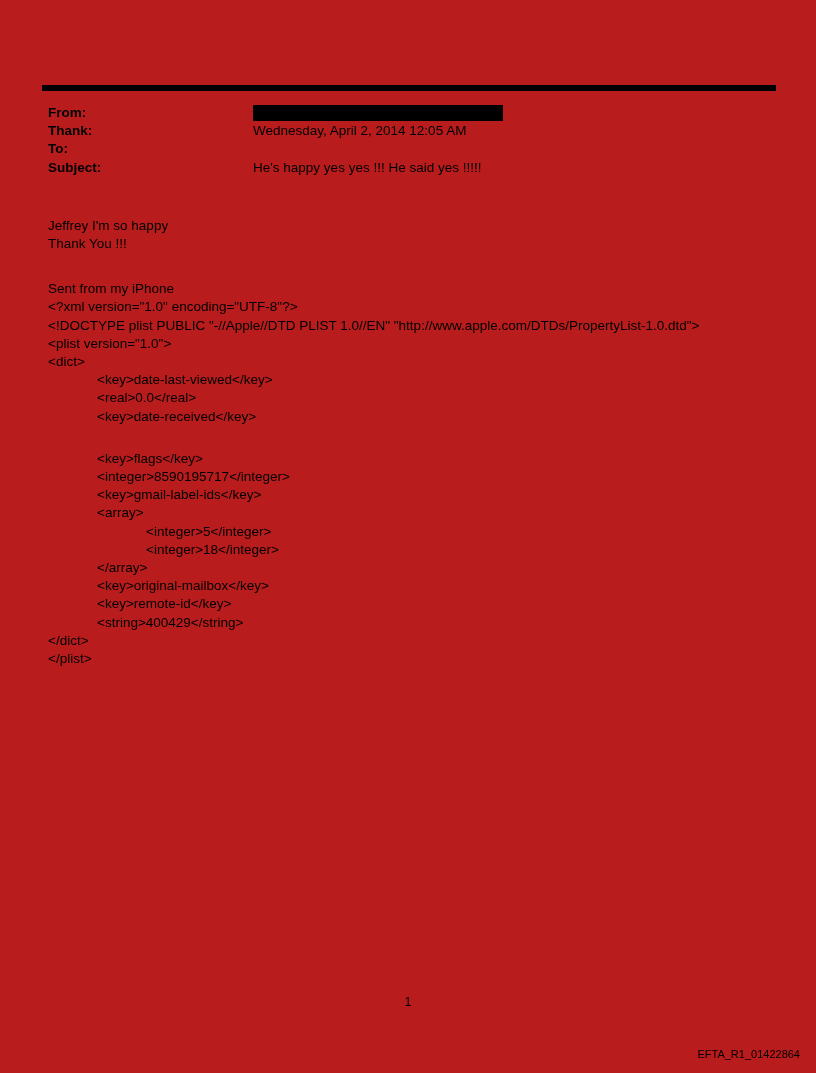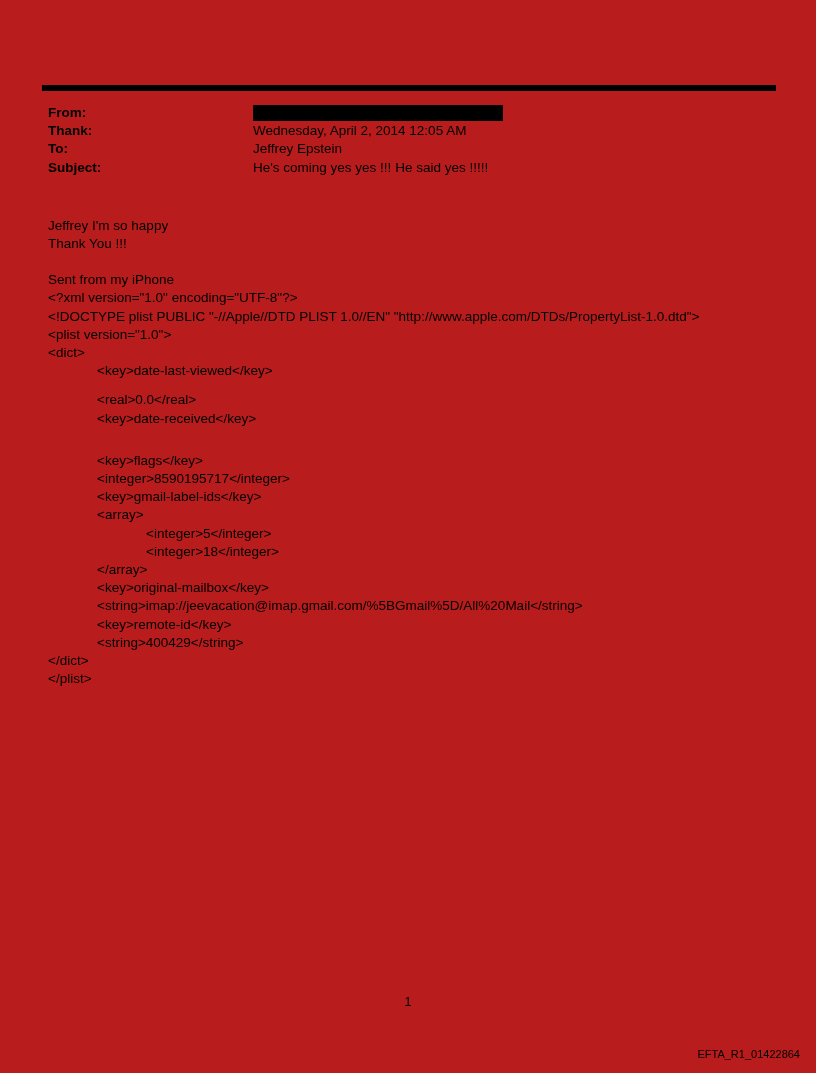--- a/index.html
+++ b/index.html
@@ -60,21 +60,21 @@
     margin-top: 1px;
   }
   .email-body {
     margin-top: 40px;
   }
   .body-line {
     white-space: pre-wrap;
     min-height: 18.2px;
   }
   .signature-line {
-    margin-top: 18px;
+    margin-top: 27px;
     min-height: 18.2px;
   }
   .plist-block {
     
   }
   .plist-line {
     white-space: pre;
     min-height: 18.2px;
   }
   .footer-page-number {
@@ -107,51 +107,49 @@
         <span class="value">
           <span class="redaction-bar"></span>
         </span>
       </div>
       <div class="header-row">
         <span class="label">Thank:</span>
         <span class="value">Wednesday, April 2, 2014 12:05 AM</span>
       </div>
       <div class="header-row">
         <span class="label">To:</span>
-        <span class="value">Jeffrey Epstein</span>
       </div>
       <div class="header-row">
         <span class="label">Subject:</span>
-        <span class="value">He's coming yes yes !!! He said yes !!!!!</span>
+        <span class="value">He's happy yes yes !!! He said yes !!!!!</span>
       </div>
     </div>
 
     <div class="email-body">
       <div class="body-line">Jeffrey I'm so happy</div>
       <div class="body-line">Thank You !!!</div>
       <div class="body-line signature-line">Sent from my iPhone</div>
     </div>
 
     <div class="plist-block">
       <div class="plist-line">&lt;?xml version="1.0" encoding="UTF-8"?&gt;</div>
         <div class="plist-line">&lt;!DOCTYPE plist PUBLIC "-//Apple//DTD PLIST 1.0//EN" "http://www.apple.com/DTDs/PropertyList-1.0.dtd"&gt;</div>
         <div class="plist-line">&lt;plist version="1.0"&gt;</div>
         <div class="plist-line">&lt;dict&gt;</div>
         <div class="plist-line" style="padding-left: 49px;">&lt;key&gt;date-last-viewed&lt;/key&gt;</div>
-        <div class="plist-line" style="padding-left: 49px; margin-top: 11px;">&lt;real&gt;0.0&lt;/real&gt;</div>
+        <div class="plist-line" style="padding-left: 49px;">&lt;real&gt;0.0&lt;/real&gt;</div>
         <div class="plist-line" style="padding-left: 49px;">&lt;key&gt;date-received&lt;/key&gt;</div>
         <div class="plist-line" style="padding-left: 49px; margin-top: 24px;">&lt;key&gt;flags&lt;/key&gt;</div>
         <div class="plist-line" style="padding-left: 49px;">&lt;integer&gt;8590195717&lt;/integer&gt;</div>
         <div class="plist-line" style="padding-left: 49px;">&lt;key&gt;gmail-label-ids&lt;/key&gt;</div>
         <div class="plist-line" style="padding-left: 49px;">&lt;array&gt;</div>
         <div class="plist-line" style="padding-left: 98px;">&lt;integer&gt;5&lt;/integer&gt;</div>
         <div class="plist-line" style="padding-left: 98px;">&lt;integer&gt;18&lt;/integer&gt;</div>
         <div class="plist-line" style="padding-left: 49px;">&lt;/array&gt;</div>
         <div class="plist-line" style="padding-left: 49px;">&lt;key&gt;original-mailbox&lt;/key&gt;</div>
-        <div class="plist-line" style="padding-left: 49px;">&lt;string&gt;imap://jeevacation@imap.gmail.com/%5BGmail%5D/All%20Mail&lt;/string&gt;</div>
         <div class="plist-line" style="padding-left: 49px;">&lt;key&gt;remote-id&lt;/key&gt;</div>
         <div class="plist-line" style="padding-left: 49px;">&lt;string&gt;400429&lt;/string&gt;</div>
         <div class="plist-line">&lt;/dict&gt;</div>
         <div class="plist-line">&lt;/plist&gt;</div>
     </div>
 
   </div>
 
   <div class="footer-page-number">1</div>
   <div class="bates-number">EFTA_R1_01422864</div>

